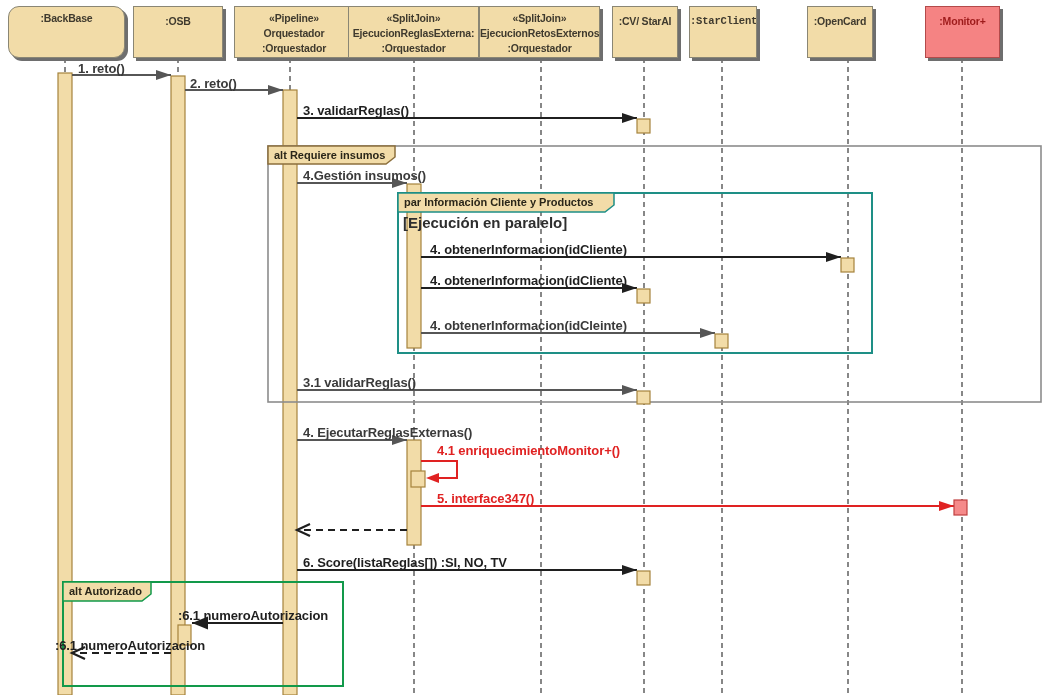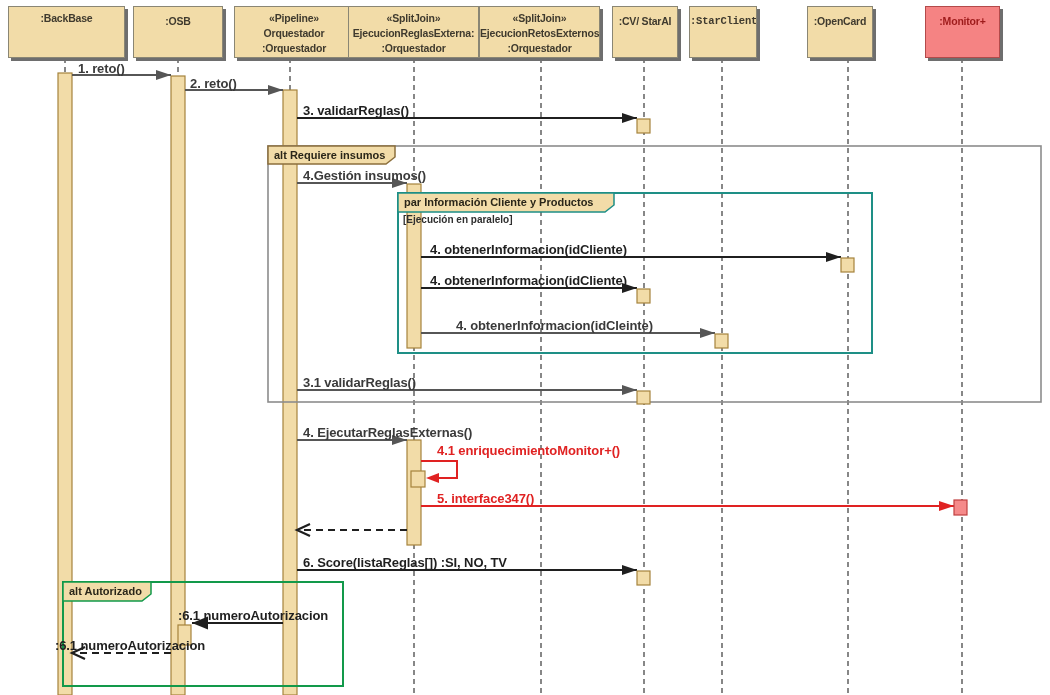--- a/index.html
+++ b/index.html
@@ -7,21 +7,21 @@
            font-family:"Liberation Sans",sans-serif;overflow:hidden;}
   #canvas{position:absolute;left:0;top:0;}
   #overlay{position:absolute;left:0;top:0;width:1050px;height:695px;}
   .hdr{position:absolute;box-sizing:border-box;top:6px;height:52px;
        background:#F2DCA8;border:1.5px solid #8A8674;box-shadow:3px 3px 0 0 #6E6E6E;
        color:#3F3A2E;font-weight:bold;font-size:10.5px;letter-spacing:-0.2px;
        text-align:center;line-height:15px;padding-top:4px;overflow:hidden;}
   .hdr.alert{background:#F58383;border-color:#B34A4A;color:#9E1B1B;}
   .lbl{position:absolute;font-weight:bold;font-size:13px;white-space:nowrap;letter-spacing:-0.1px;}
   .frag-title{position:absolute;font-weight:bold;font-size:11px;white-space:nowrap;color:#2A2619;}
-  .guard{position:absolute;font-weight:bold;font-size:10px;white-space:nowrap;color:#2E2E2E;}
+  .guard{position:absolute;font-weight:bold;font-size:15px;white-space:nowrap;color:#2E2E2E;}
 </style>
 </head>
 <body>
 
 <div id="diagram">
   <svg id="canvas" width="1050" height="695" viewBox="0 0 1050 695">
       <line x1="65" y1="58" x2="65" y2="695" stroke="#555555" stroke-width="1.4" stroke-dasharray="5,4"></line>
       <line x1="178" y1="58" x2="178" y2="695" stroke="#555555" stroke-width="1.4" stroke-dasharray="5,4"></line>
       <line x1="290" y1="58" x2="290" y2="695" stroke="#555555" stroke-width="1.4" stroke-dasharray="5,4"></line>
       <line x1="414" y1="58" x2="414" y2="695" stroke="#555555" stroke-width="1.4" stroke-dasharray="5,4"></line>
@@ -85,29 +85,29 @@
       <div class="frag-title" style="left: 274px; top: 149px;">alt Requiere insumos</div>
       <div class="frag-title" style="left: 404px; top: 196px;">par Información Cliente y Productos</div>
       <div class="guard" style="left: 403px; top: 214px;">[Ejecución en paralelo]</div>
       <div class="frag-title" style="left: 69px; top: 585px;">alt Autorizado</div>
       <div class="lbl" style="left: 78px; top: 61px; color: rgb(58, 58, 58);">1. reto()</div>
       <div class="lbl" style="left: 190px; top: 76px; color: rgb(58, 58, 58);">2. reto()</div>
       <div class="lbl" style="left: 303px; top: 103px; color: rgb(31, 31, 31);">3. validarReglas()</div>
       <div class="lbl" style="left: 303px; top: 168px; color: rgb(58, 58, 58);">4.Gestión insumos()</div>
       <div class="lbl" style="left: 430px; top: 242px; color: rgb(31, 31, 31);">4. obtenerInformacion(idCliente)</div>
       <div class="lbl" style="left: 430px; top: 273px; color: rgb(31, 31, 31);">4. obtenerInformacion(idCliente)</div>
-      <div class="lbl" style="left: 430px; top: 318px; color: rgb(58, 58, 58); margin-left: 26px;">4. obtenerInformacion(idCleinte)</div>
+      <div class="lbl" style="left: 430px; top: 318px; color: rgb(58, 58, 58);">4. obtenerInformacion(idCleinte)</div>
       <div class="lbl" style="left: 303px; top: 375px; color: rgb(58, 58, 58);">3.1 validarReglas()</div>
       <div class="lbl" style="left: 303px; top: 425px; color: rgb(58, 58, 58);">4. EjecutarReglasExternas()</div>
       <div class="lbl" style="left: 437px; top: 443px; color: rgb(224, 34, 34);">4.1 enriquecimientoMonitor+()</div>
       <div class="lbl" style="left: 437px; top: 491px; color: rgb(224, 34, 34);">5. interface347()</div>
       <div class="lbl" style="left: 303px; top: 555px; color: rgb(31, 31, 31);">6. Score(listaReglas[]) :SI, NO, TV</div>
       <div class="lbl" style="left: 178px; top: 608px; color: rgb(31, 31, 31);">:6.1 numeroAutorizacion</div>
       <div class="lbl" style="left: 55px; top: 638px; color: rgb(31, 31, 31);">:6.1 numeroAutorizacion</div>
-      <div class="hdr" style="left: 8px; width: 117px; ">
+      <div class="hdr" style="left: 8px; width: 117px;  border-radius: 11px;">
         <div>:BackBase</div>
       </div>
       <div class="hdr" style="left: 133px; width: 90px; padding-top: 7px;">
         <div>:OSB</div>
       </div>
       <div class="hdr" style="left: 234px; width: 120px;">
         <div>«Pipeline»</div>
         <div>Orquestador</div>
         <div>:Orquestador</div>
       </div>

